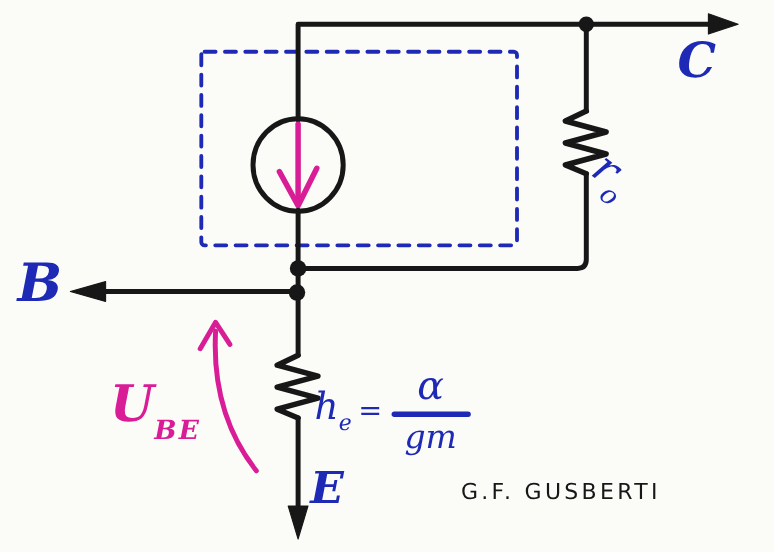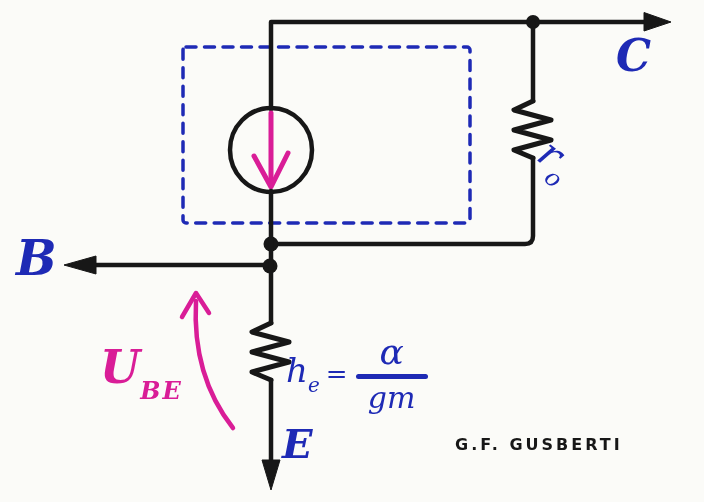--- a/index.html
+++ b/index.html
@@ -47,21 +47,21 @@
   .he .eq{font-size:26px; margin:0 8px 0 6px; font-style:normal;}
   .frac{display:flex; flex-direction:column; align-items:center;}
   .frac .num{font-size:36px; padding:0 10px 4px 10px;}
   .frac .bar{width:72px; height:5px; background:var(--blue); border-radius:3px;}
   .frac .den{font-size:30px; padding-top:4px;}
 
   .ube{left:100px; top:344px; font-size:0;}
   .ube .var{font-size:46px; font-weight:bold;}
   .ube .sub{font-size:24px; vertical-align:-16px; font-weight:bold; letter-spacing:2px;}
 
-  .sig{left:455px; top:437px; font-size:16px; font-style:normal; font-weight:bold;
+  .sig{left:419px; top:437px; font-size:20px; font-style:normal; font-weight:normal;
        font-family:"DejaVu Sans", sans-serif; color:var(--ink); letter-spacing:3px;}
 </style>
 </head>
 <body>
 
 <div class="stage">
 
   <svg viewBox="0 0 704 502">
 
     <rect class="dash" x="183" y="47" width="287" height="176" rx="3"></rect>

